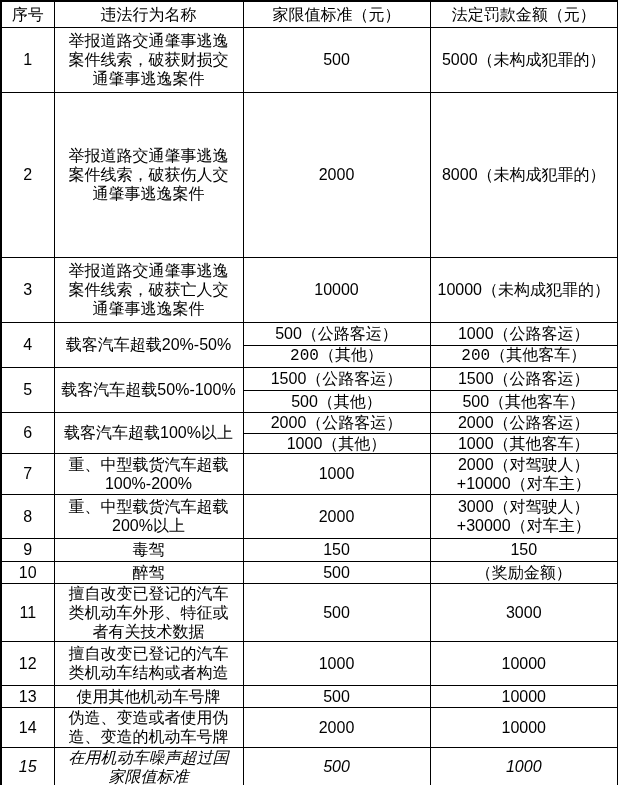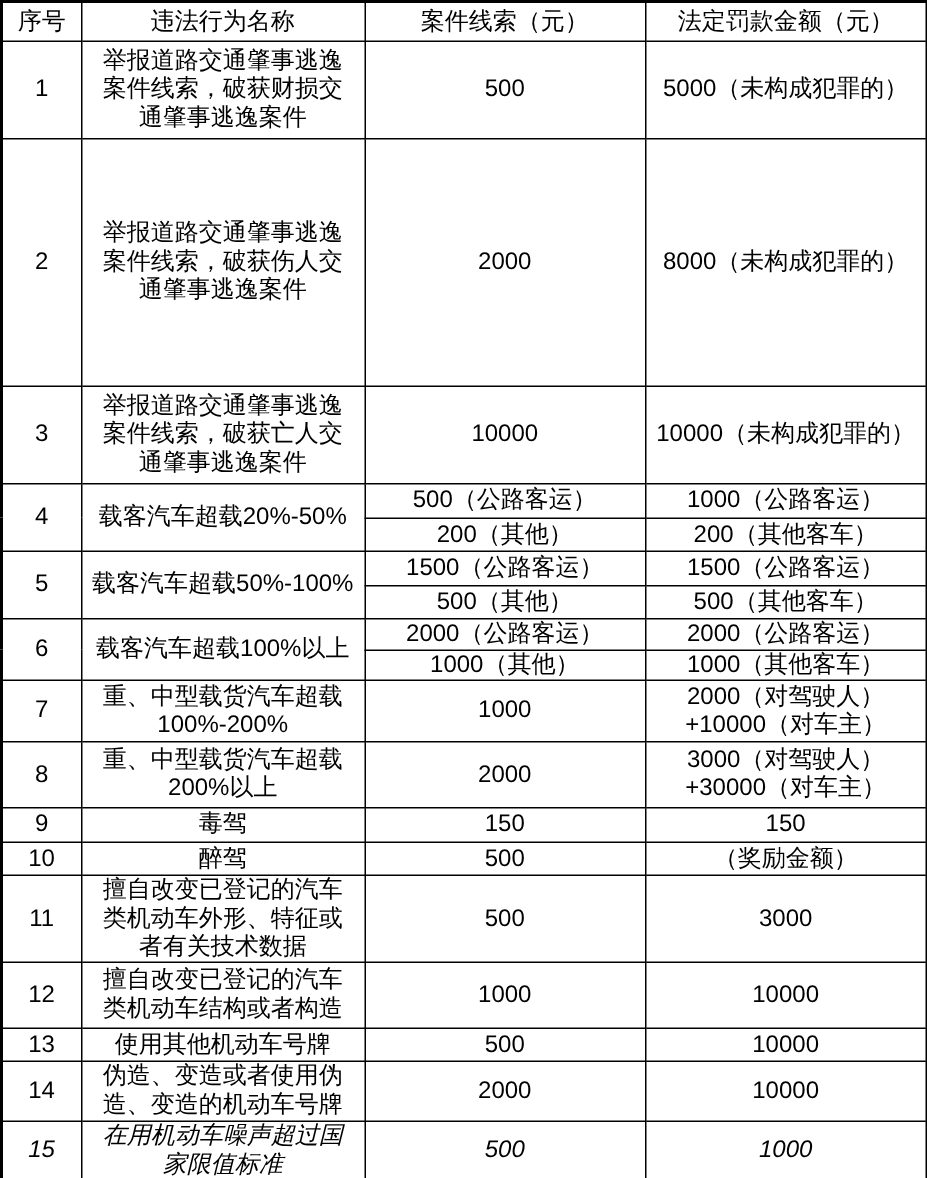--- a/index.html
+++ b/index.html
@@ -41,21 +41,21 @@
   <colgroup>
     <col style="width:53px">
     <col style="width:189px">
     <col style="width:187px">
     <col style="width:188px">
   </colgroup>
   <thead>
     <tr>
       <th>序号</th>
       <th>违法行为名称</th>
-      <th>案件线索（元）</th>
+      <th>家限值标准（元）</th>
       <th>法定罚款金额（元）</th>
     </tr>
   </thead>
   <tbody id="table-body">
       <tr style="height: 65px;">
         <td>1</td>
         <td>举报道路交通肇事逃逸
 案件线索，破获财损交
 通肇事逃逸案件</td>
         <td>500</td>
@@ -76,21 +76,21 @@
 通肇事逃逸案件</td>
         <td>10000</td>
         <td>10000（未构成犯罪的）</td>
       </tr>
       <tr style="height: 23px;">
         <td rowspan="2">4</td>
         <td rowspan="2">载客汽车超载20%-50%</td>
         <td>500（公路客运）</td>
         <td>1000（公路客运）</td>
       </tr>
-      <tr style="height: 22px;">
+      <tr style="height: 22px; font-family: Liberation Mono, monospace;">
         <td>200（其他）</td>
         <td>200（其他客车）</td>
       </tr>
       <tr style="height: 23px;">
         <td rowspan="2">5</td>
         <td rowspan="2">载客汽车超载50%-100%</td>
         <td>1500（公路客运）</td>
         <td>1500（公路客运）</td>
       </tr>
       <tr style="height: 22px;">

